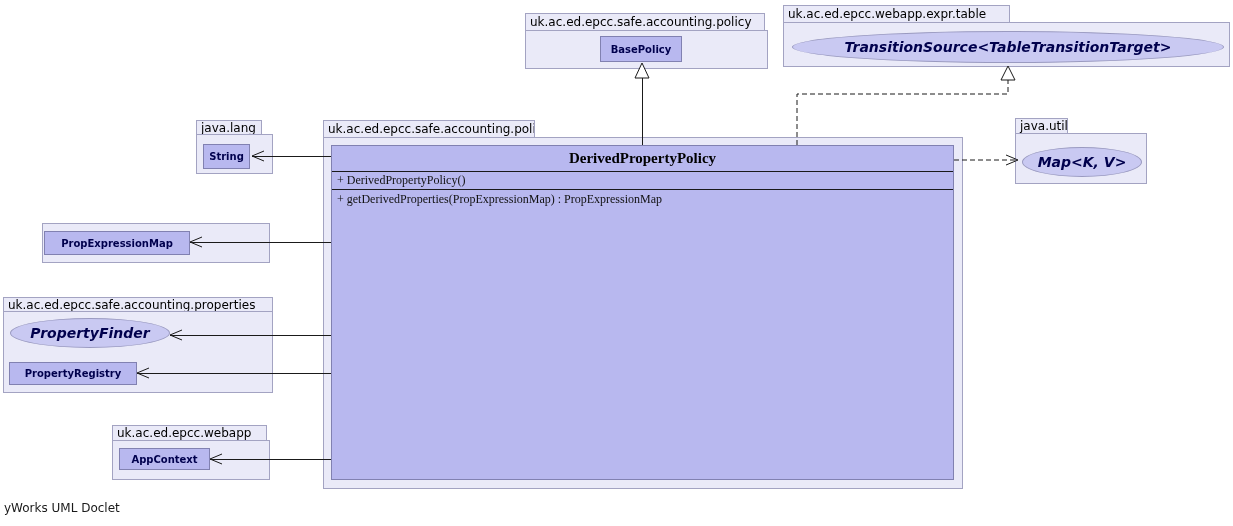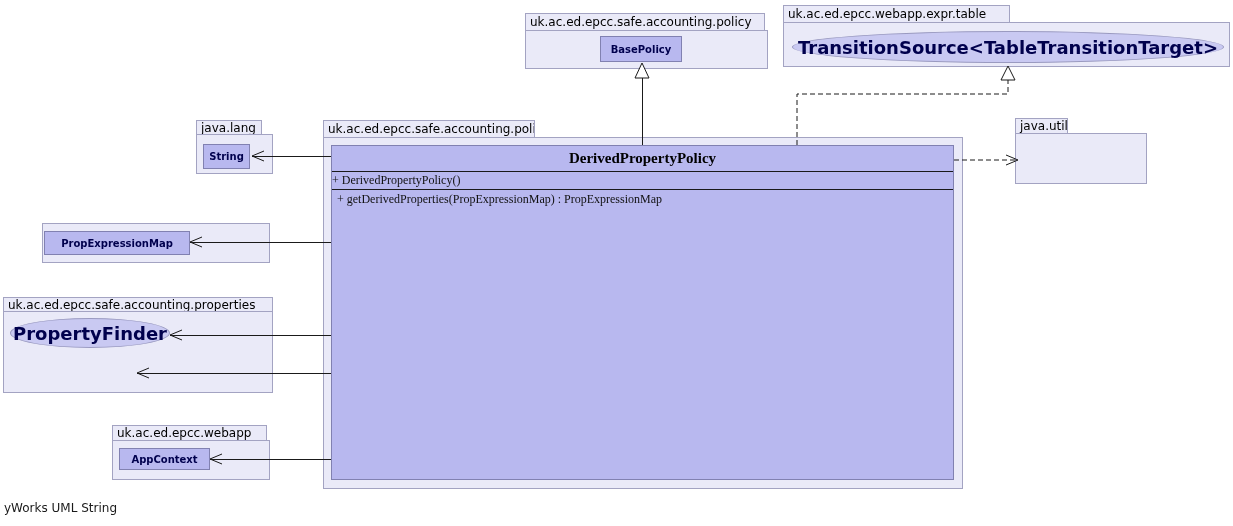--- a/index.html
+++ b/index.html
@@ -25,36 +25,36 @@
     position:absolute;background:var(--class-fill);
     border:1px solid var(--class-border);
     display:flex;align-items:center;justify-content:center;
     font-weight:bold;font-size:10px;color:var(--name-color);
     white-space:nowrap;
   }
   .iface{
     position:absolute;background:var(--ellipse-fill);
     border:1px solid var(--ellipse-border);border-radius:50%;
     display:flex;align-items:center;justify-content:center;
-    font-weight:bold;font-size:18px;color:var(--name-color);
+    font-weight:bold;font-style:italic;font-size:14px;color:var(--name-color);
     white-space:nowrap;
   }
   .maincls{
     position:absolute;background:var(--class-fill);
     border:1px solid var(--class-border);
     display:flex;flex-direction:column;font-family:Liberation Serif, serif;
   }
   .maincls .title{
     height:26px;border-bottom:1px solid var(--line-color);
     display:flex;align-items:center;justify-content:center;
     font-weight:bold;font-size:15px;color:#000;
   }
   .maincls .ctor-row{
     height:18px;border-bottom:1px solid var(--line-color);
-    display:flex;align-items:center;
+    display:flex;align-items:center;padding-left:5px;
     font-size:12px;color:var(--member-color);white-space:nowrap;
   }
   .maincls .methods{padding-top:2px}
   .maincls .method-row{
     height:15.5px;display:flex;align-items:center;padding-left:5px;
     font-size:12px;color:var(--member-color);white-space:nowrap;
   }
   .credit{position:absolute;left:4px;top:501px;font-size:12px;color:#1a1a1a}
   svg.arrows{position:absolute;left:0;top:0;pointer-events:none}
   .solid{stroke:var(--line-color);stroke-width:1;fill:none;shape-rendering:crispEdges}
@@ -74,27 +74,29 @@
   <div class="pkg-tab" style="left:783px;top:5px;width:227px;height:17px">uk.ac.ed.epcc.webapp.expr.table</div>
   <div class="pkg-body" style="left:783px;top:22px;width:447px;height:45px"></div>
   <div class="iface" style="left:792px;top:31px;width:432px;height:32px">TransitionSource&lt;TableTransitionTarget&gt;</div>
 
   <div class="pkg-tab" style="left:196px;top:120px;width:66px;height:14px">java.lang</div>
   <div class="pkg-body" style="left:196px;top:134px;width:77px;height:40px"></div>
   <div class="cls" style="left:203px;top:144px;width:47px;height:25px">String</div>
 
   <div class="pkg-tab" style="left:1015px;top:118px;width:53px;height:15px">java.util</div>
   <div class="pkg-body" style="left:1015px;top:133px;width:132px;height:51px"></div>
+  <div class="iface" style="left:1022px;top:147px;width:120px;height:30px">Map&lt;K, V&gt;</div>
 
   <div class="pkg-body" style="left:42px;top:223px;width:228px;height:40px"></div>
   <div class="cls" style="left:44px;top:231px;width:146px;height:24px">PropExpressionMap</div>
 
   <div class="pkg-tab" style="left:3px;top:297px;width:270px;height:14px">uk.ac.ed.epcc.safe.accounting.properties</div>
   <div class="pkg-body" style="left:3px;top:311px;width:270px;height:82px"></div>
   <div class="iface" style="left:10px;top:318px;width:160px;height:30px">PropertyFinder</div>
+  <div class="cls" style="left:9px;top:362px;width:128px;height:23px">PropertyRegistry</div>
 
   <div class="pkg-tab" style="left:112px;top:425px;width:155px;height:15px">uk.ac.ed.epcc.webapp</div>
   <div class="pkg-body" style="left:112px;top:440px;width:158px;height:40px"></div>
   <div class="cls" style="left:119px;top:448px;width:91px;height:22px">AppContext</div>
 
   <div class="pkg-tab" style="left:323px;top:120px;width:212px;height:17px">uk.ac.ed.epcc.safe.accounting.policy</div>
   <div class="pkg-body" style="left:323px;top:137px;width:640px;height:352px"></div>
 
   <div class="maincls" style="left:331px;top:145px;width:623px;height:335px">
     <div class="title">DerivedPropertyPolicy</div>
@@ -132,14 +134,14 @@
     <g>
       <line class="solid" x1="331" y1="373" x2="137" y2="373"></line>
       <path class="openhead" d="M149,368 L137,373 M149,378 L137,373"></path>
     </g>
     <g>
       <line class="solid" x1="331" y1="459" x2="210" y2="459"></line>
       <path class="openhead" d="M222,454 L210,459 M222,464 L210,459"></path>
     </g>
   </svg>
 
-  <div class="credit">yWorks UML String</div>
+  <div class="credit">yWorks UML Doclet</div>
 </div>
 
 </body></html>

